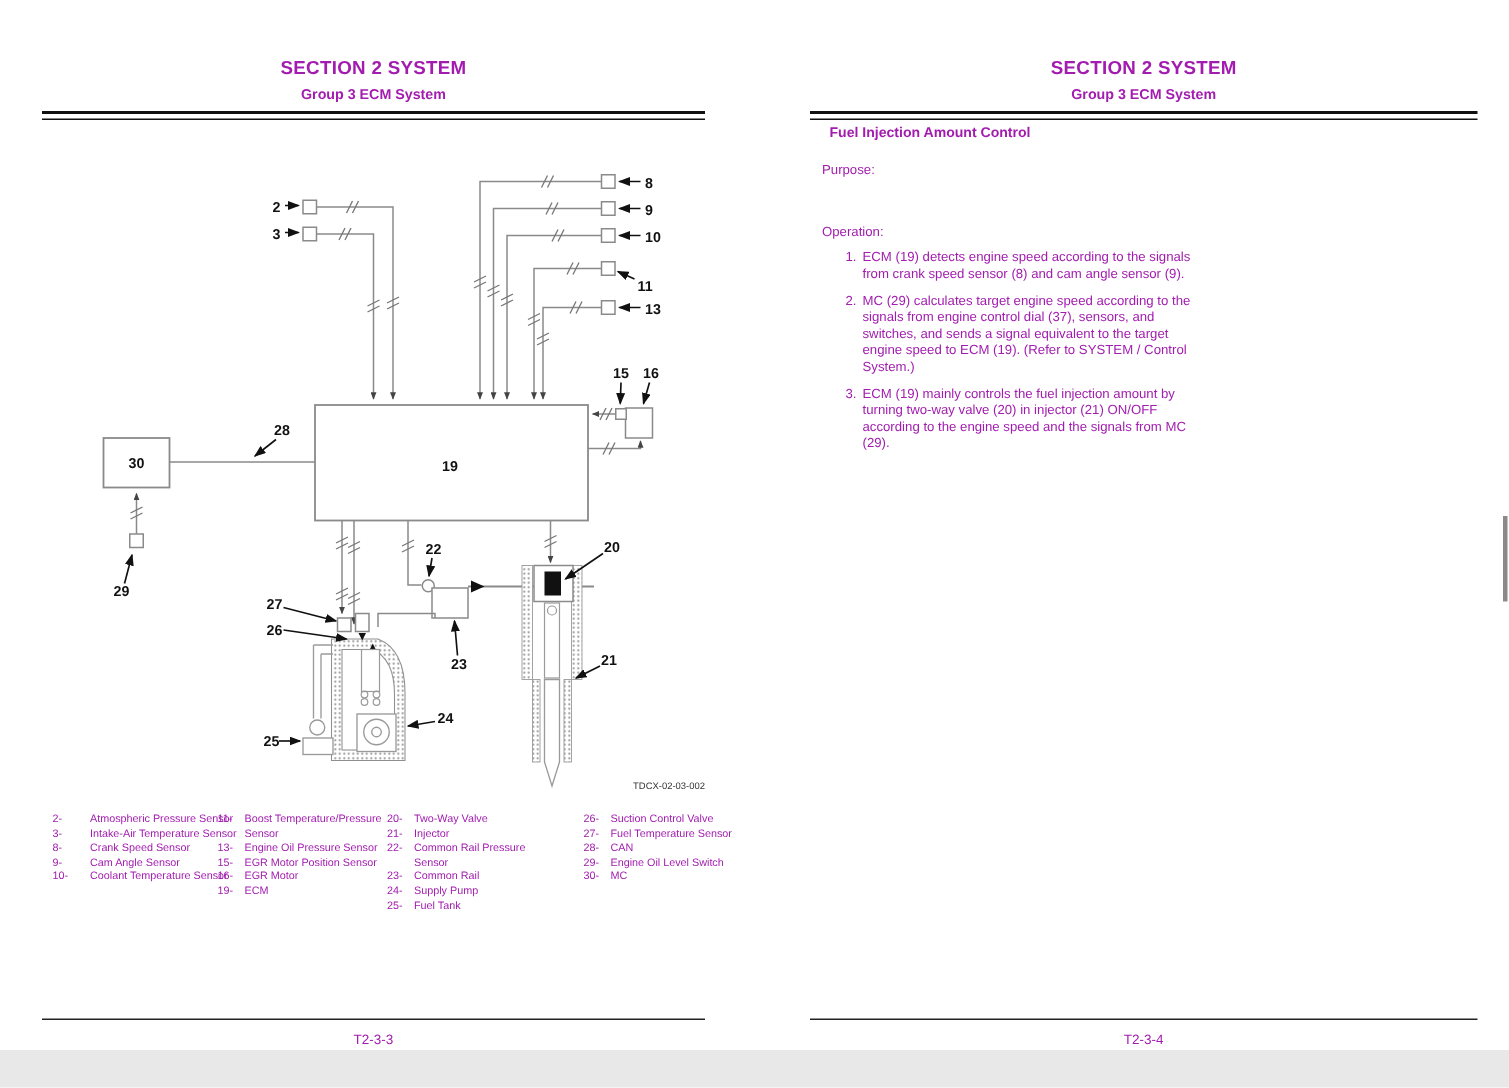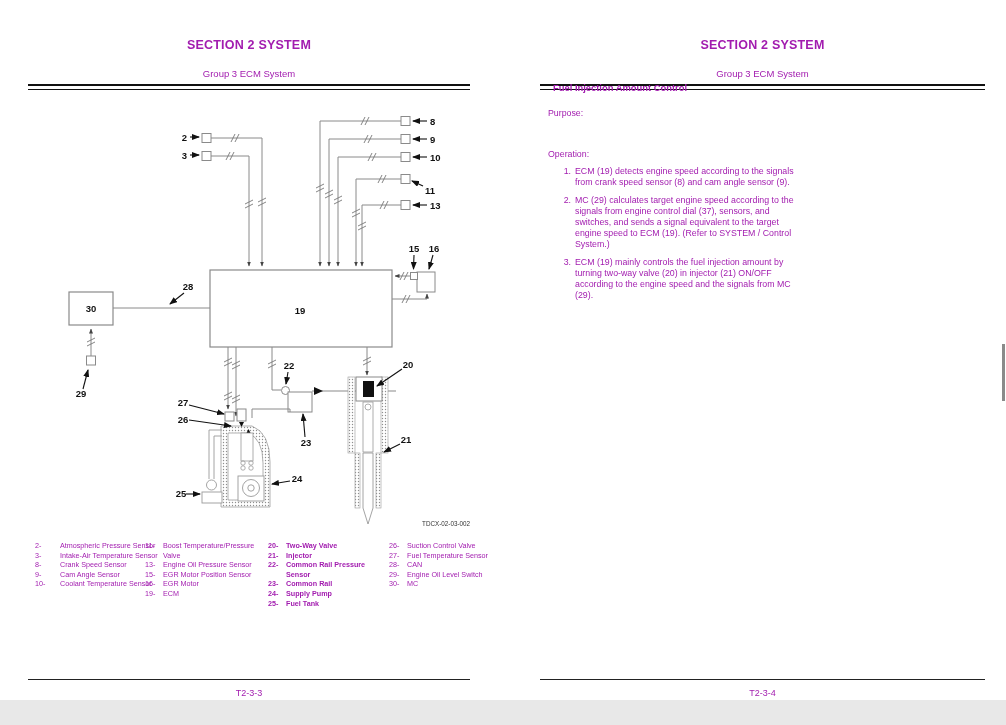--- a/index.html
+++ b/index.html
@@ -2,29 +2,29 @@
 <html><head>
 <meta charset="utf-8">
 <style>
   html,body{margin:0;padding:0;background:#e8e8e8;}
   .canvas{position:relative;width:1006px;height:700px;background:#ffffff;overflow:hidden;
           font-family:"Liberation Sans",sans-serif;color:#a21caf;}
   .page-header{position:absolute;text-align:center;}
   .ph-left{left:28px;top:38px;width:442px;}
   .ph-right{left:540px;top:38px;width:445px;}
   .h1{font-size:12.5px;font-weight:bold;letter-spacing:.2px;}
-  .h2{font-size:9.5px;font-weight:normal;margin-top:16px;}
+  .h2{font-size:9.5px;font-weight:bold;margin-top:6px;}
   .double-rule{margin-top:5px;height:3px;border-top:2px solid #111;border-bottom:1px solid #111;}
   .diagram{position:absolute;left:20px;top:85px;width:455px;height:460px;}
   
   .legend{position:absolute;top:541px;left:0;width:500px;font-size:7.2px;line-height:9.6px;}
   .lcol{position:absolute;top:0;}
   .lcol-1{left:35px;width:132px;}
   .lcol-2{left:145px;width:112px;}
-  .lcol-3{left:268px;width:116px;font-weight:bold;}
+  .lcol-3{left:258px;width:116px;}
   .lcol-4{left:373px;width:116px;margin-left:16px;}
   .li{display:flex;}
   .lcol-1 .ln{flex:0 0 25px;}
   .lcol-2 .ln,.lcol-3 .ln,.lcol-4 .ln{flex:0 0 18px;}
   .lt{flex:1;}
   
   .rp-heading{position:absolute;left:553px;top:82px;font-size:9.4px;font-weight:bold;}
   .rp-purpose{position:absolute;left:548px;top:108px;width:245px;font-size:8.8px;line-height:11.2px;}
   .rp-operation{position:absolute;left:548px;top:149px;width:252px;font-size:8.8px;line-height:11.2px;}
   .step{display:flex;margin-top:6px;}
@@ -240,21 +240,21 @@
           <span class="lt">Cam Angle Sensor</span>
         </div>
       <div class="li">
           <span class="ln">10-</span>
           <span class="lt">Coolant Temperature Sensor</span>
         </div>
     </div>
     <div class="lcol lcol-2">
       <div class="li">
           <span class="ln">11-</span>
-          <span class="lt">Boost Temperature/Pressure Valve</span>
+          <span class="lt">Boost Temperature/Pressure Sensor</span>
         </div>
       <div class="li">
           <span class="ln">13-</span>
           <span class="lt">Engine Oil Pressure Sensor</span>
         </div>
       <div class="li">
           <span class="ln">15-</span>
           <span class="lt">EGR Motor Position Sensor</span>
         </div>
       <div class="li">

